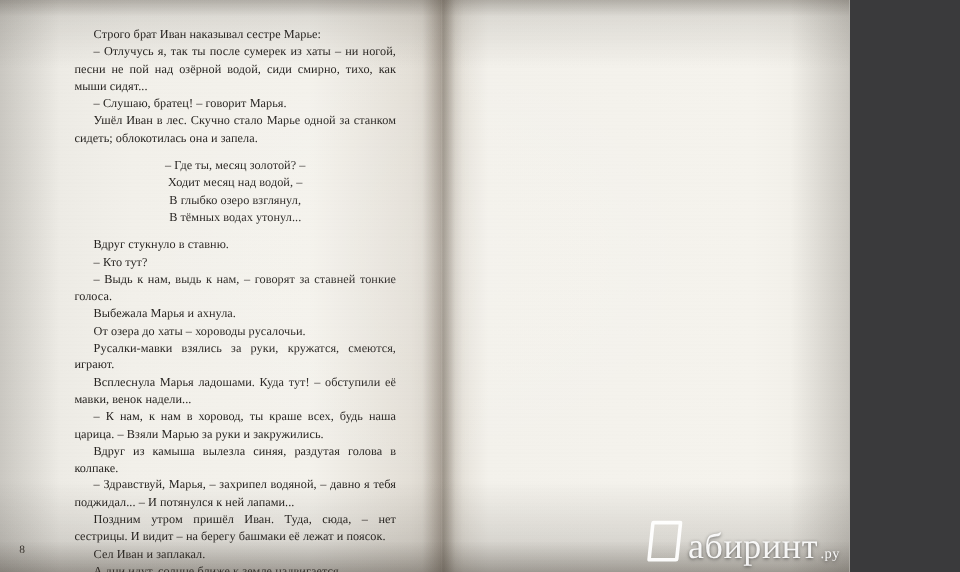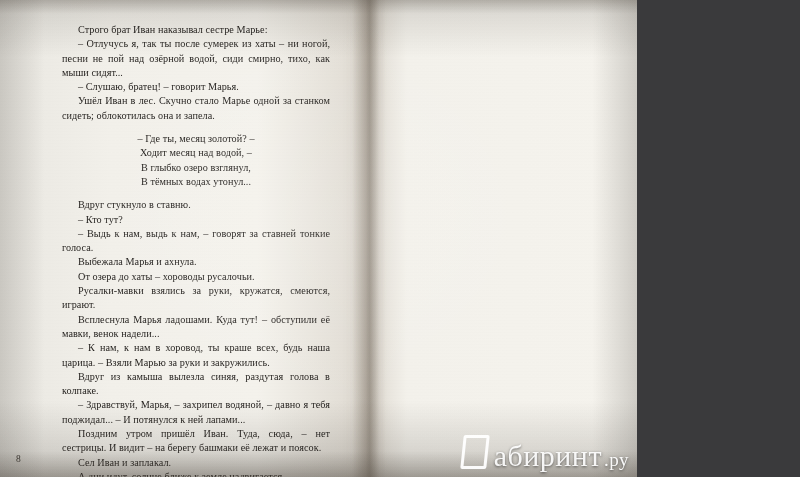--- a/index.html
+++ b/index.html
@@ -8,21 +8,21 @@
   }
   body {
     width: 800px;
     height: 477px;
     overflow: hidden;
     background: #3a3a3c;
     font-family: "Liberation Serif", serif;
   }
   .photo {
     position: relative;
-    width: 637px;
+    width: 708px;
     height: 477px;
     background: linear-gradient(100deg, #d8d6d0 0%, #e8e6e0 18%, #efece6 45%, #e3e0d9 70%, #cfccc4 100%);
     overflow: hidden;
   }
   
   .page {
     position: absolute;
     top: 0;
     height: 477px;
     box-sizing: border-box;
@@ -99,21 +99,21 @@
     font-size: 30px;
     color: rgba(255,255,255,0.93);
     text-shadow: 0 1px 3px rgba(0,0,0,0.55);
     letter-spacing: 0.5px;
     line-height: 1;
     display: flex;
     align-items: baseline;
     gap: 2px;
   }
   .watermark .dom {
-    font-size: 19px;
+    font-size: 12px;
     color: rgba(255,255,255,0.95);
   }
   .wm-mark {
     display: inline-block;
     width: 34px;
     height: 34px;
     position: relative;
     margin-right: 2px;
     vertical-align: -6px;
   }

